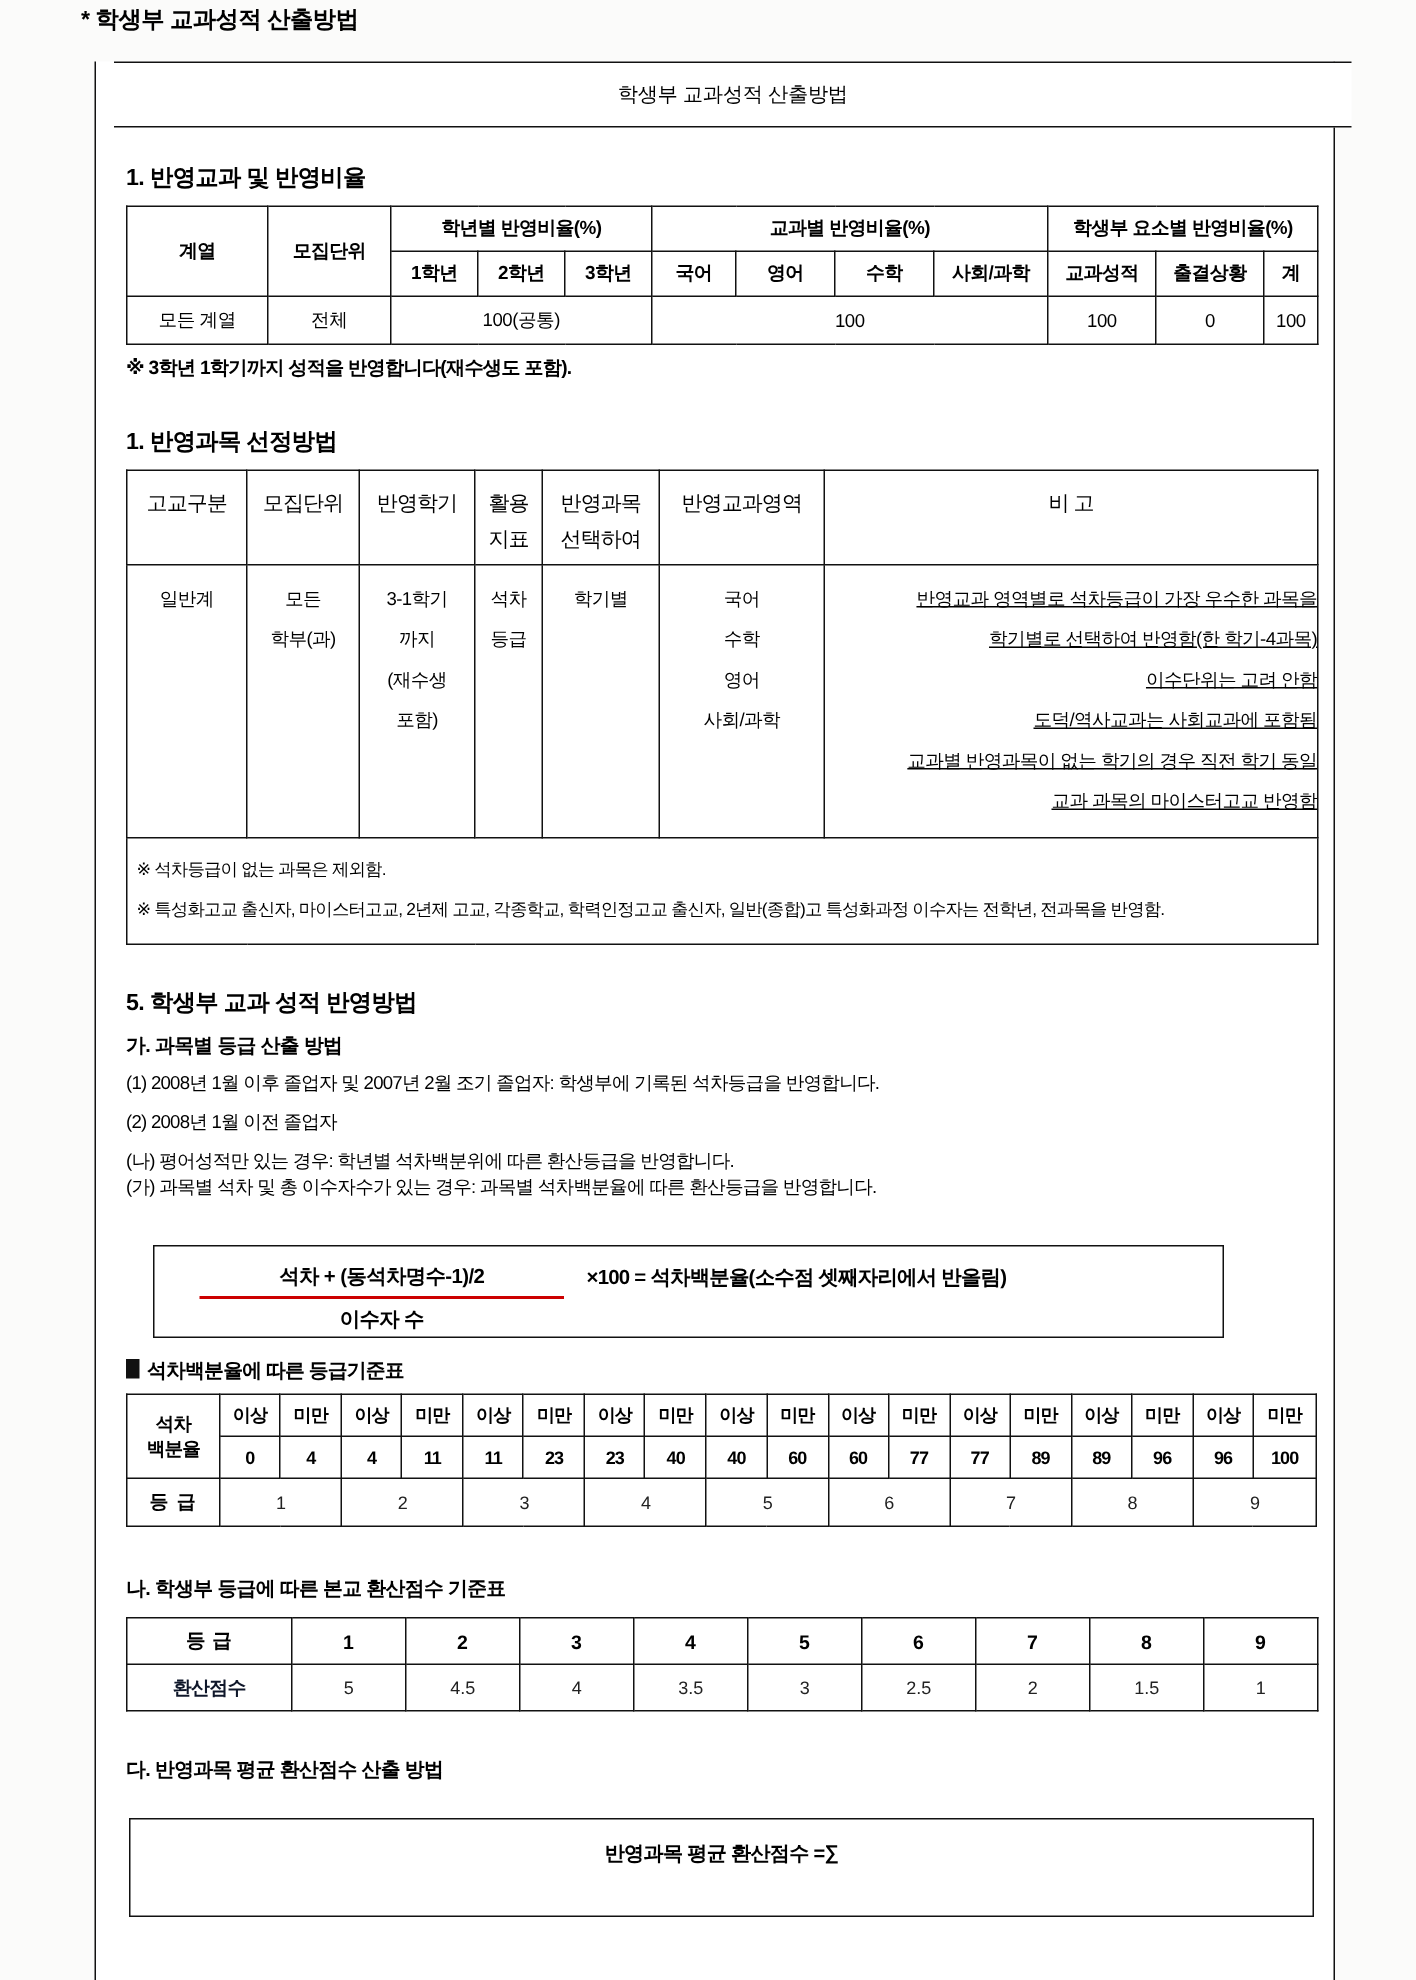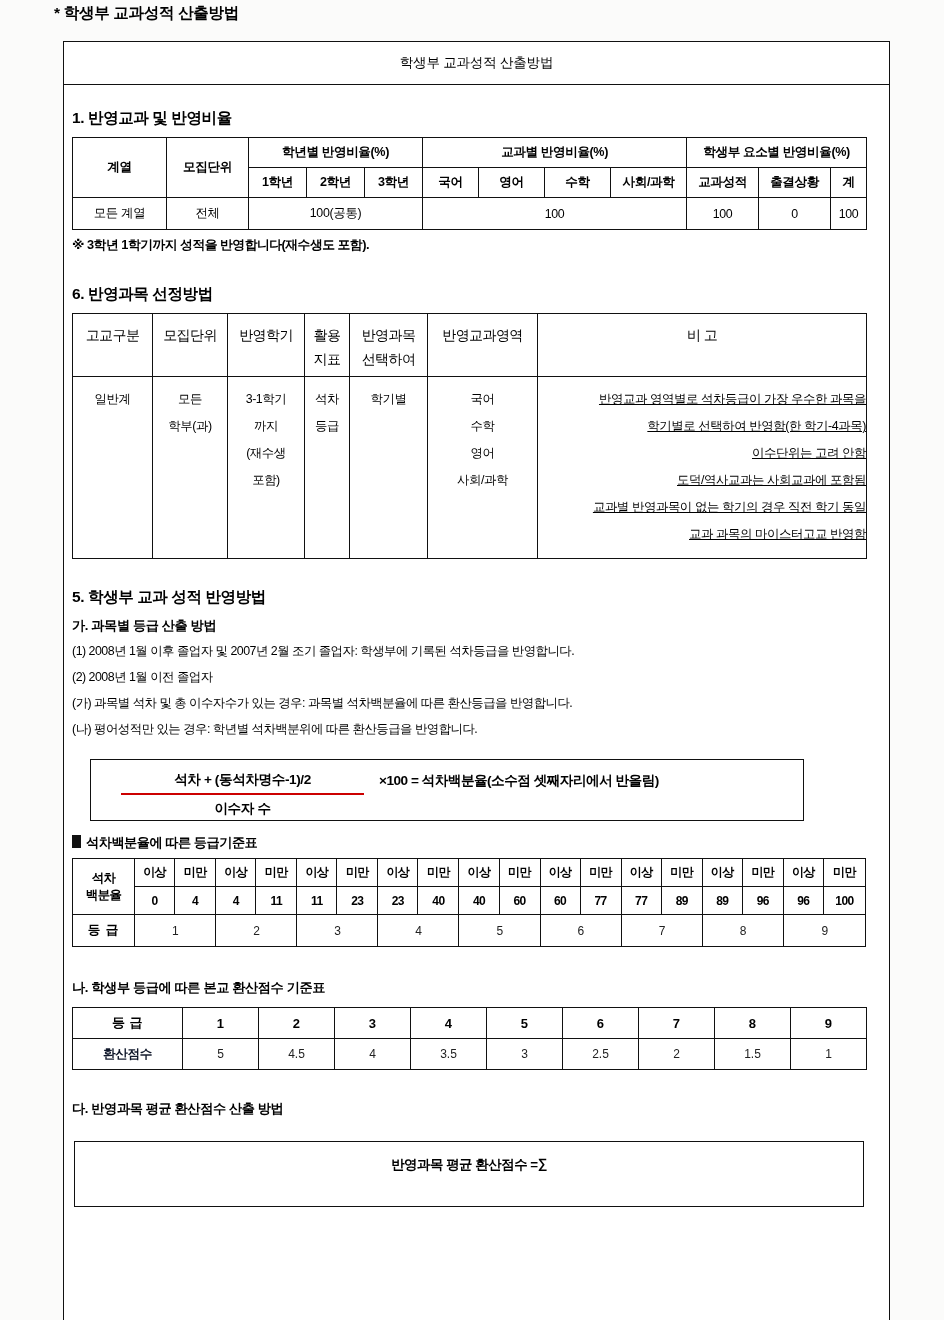--- a/index.html
+++ b/index.html
@@ -41,20 +41,21 @@
     border-left: 1.6px solid #111;
     border-right: 1.6px solid #111;
     box-sizing: border-box;
     background: #fff;
   }
   .inner {
     position: relative;
     width: 100%;
     height: 100%;
     box-sizing: border-box;
+    margin-left: 12px;
   }
   .doc-title-band {
     border-top: 1.6px solid #111;
     border-bottom: 1.8px solid #111;
     height: 42px;
     display: flex;
     align-items: center;
     justify-content: center;
     background: #fff;
   }
@@ -343,21 +344,21 @@
             <td class="t-outer-top t-outer-bot">0</td>
             <td class="t-outer-top t-outer-bot">100</td>
           </tr>
         </tbody>
           </table>
 
         <div style="height:7px;"></div>
         <div class="note-bold">※ 3학년 1학기까지 성적을 반영합니다(재수생도 포함).</div>
 
         <div style="height:30px;"></div>
-        <h2 class="section">6. 반영과목 선정방법</h2>
+        <h2 class="section">1. 반영과목 선정방법</h2>
         <div style="height:8px;"></div>
 
         <table class="grid" id="table2">
           <colgroup>
             <col style="width:80px">
               <col style="width:75px">
               <col style="width:77px">
             <col style="width:45px">
               <col style="width:78px">
               <col style="width:110px">
@@ -404,32 +405,38 @@
             </td>
             <td class="t-outer-top remark">
               <div>반영교과 영역별로 석차등급이 가장 우수한 과목을</div>
               <div>학기별로 선택하여 반영함(한 학기-4과목)</div>
               <div>이수단위는 고려 안함</div>
               <div>도덕/역사교과는 사회교과에 포함됨</div>
               <div>교과별 반영과목이 없는 학기의 경우 직전 학기 동일</div>
               <div>교과 과목의 마이스터고교 반영함</div>
             </td>
           </tr>
+          <tr>
+            <td class="foot-cell t-outer-bot" colspan="7">
+              <div>※ 석차등급이 없는 과목은 제외함.</div>
+              <div>※ 특성화고교 출신자, 마이스터고교, 2년제 고교, 각종학교, 학력인정고교 출신자, 일반(종합)고 특성화과정 이수자는 전학년, 전과목을 반영함.</div>
+            </td>
+          </tr>
         </tbody>
           </table>
 
         <div style="height:28px;"></div>
         <h2 class="section">5. 학생부 교과 성적 반영방법</h2>
         <div style="height:9px;"></div>
         <div class="sub-head">가. 과목별 등급 산출 방법</div>
         <div style="height:8px;"></div>
         <div class="para" style="margin-bottom:9px;">(1) 2008년 1월 이후 졸업자 및 2007년 2월 조기 졸업자: 학생부에 기록된 석차등급을 반영합니다.</div>
         <div class="para" style="margin-bottom:9px;">(2) 2008년 1월 이전 졸업자</div>
+        <div class="para">(나) 평어성적만 있는 경우: 학년별 석차백분위에 따른 환산등급을 반영합니다.</div>
         <div class="para" style="margin-bottom:9px;">(가) 과목별 석차 및 총 이수자수가 있는 경우: 과목별 석차백분율에 따른 환산등급을 반영합니다.</div>
-        <div class="para">(나) 평어성적만 있는 경우: 학년별 석차백분위에 따른 환산등급을 반영합니다.</div>
 
         <div style="height:21px;"></div>
         <div class="formula-box" id="formula1">
           <div class="frac">
             <div class="num">석차 + (동석차명수-1)/2</div>
             <div class="bar"></div>
             <div class="den">이수자 수</div>
           </div>
           <div class="formula-rest">×100 = 석차백분율(소수점 셋째자리에서 반올림)</div>
         </div>

